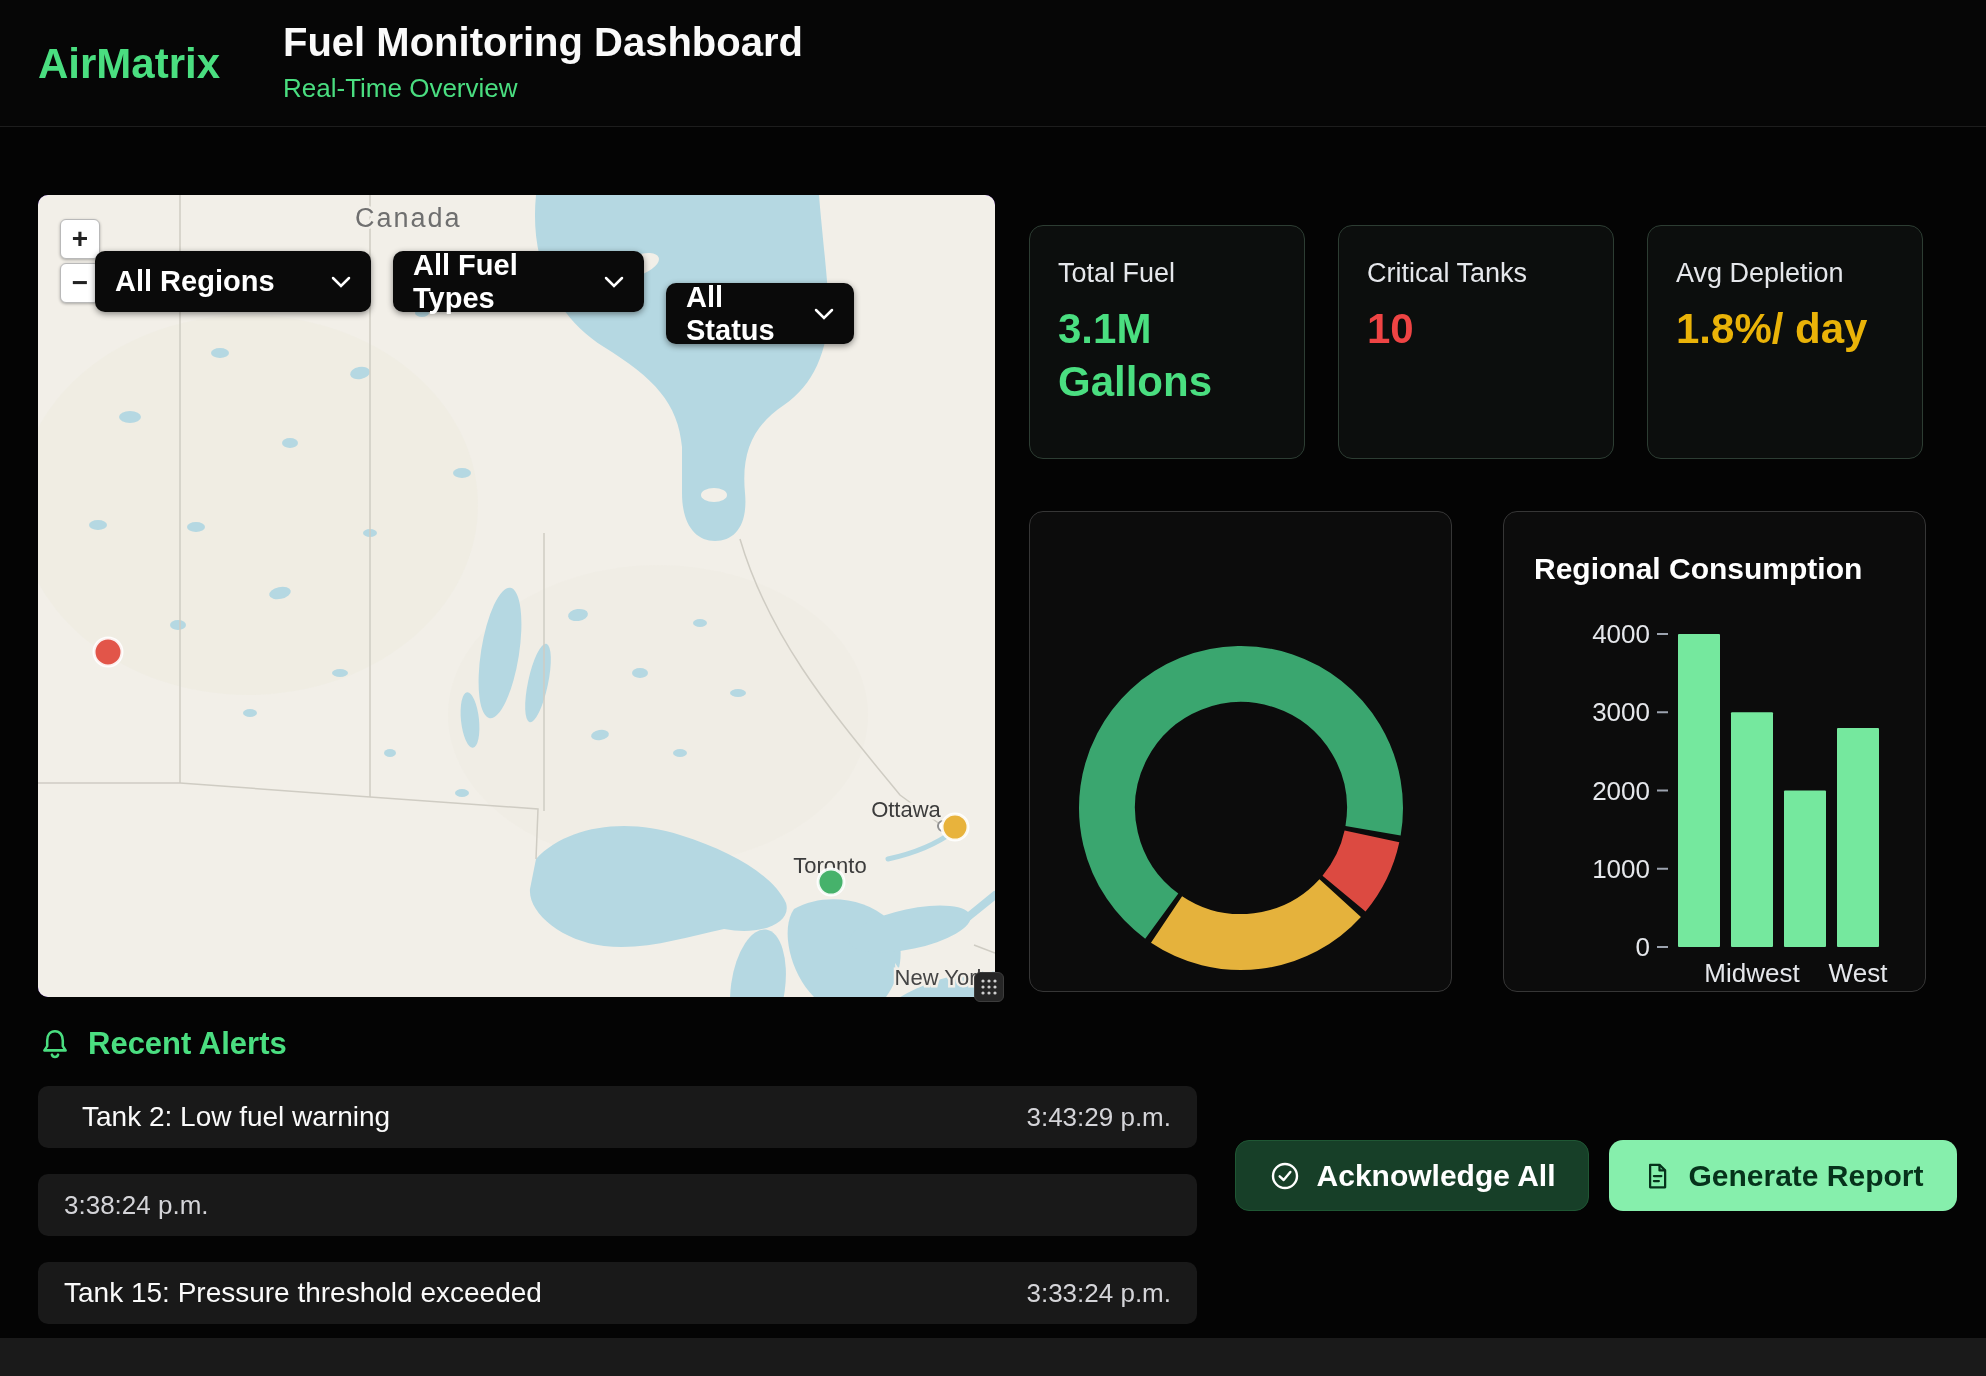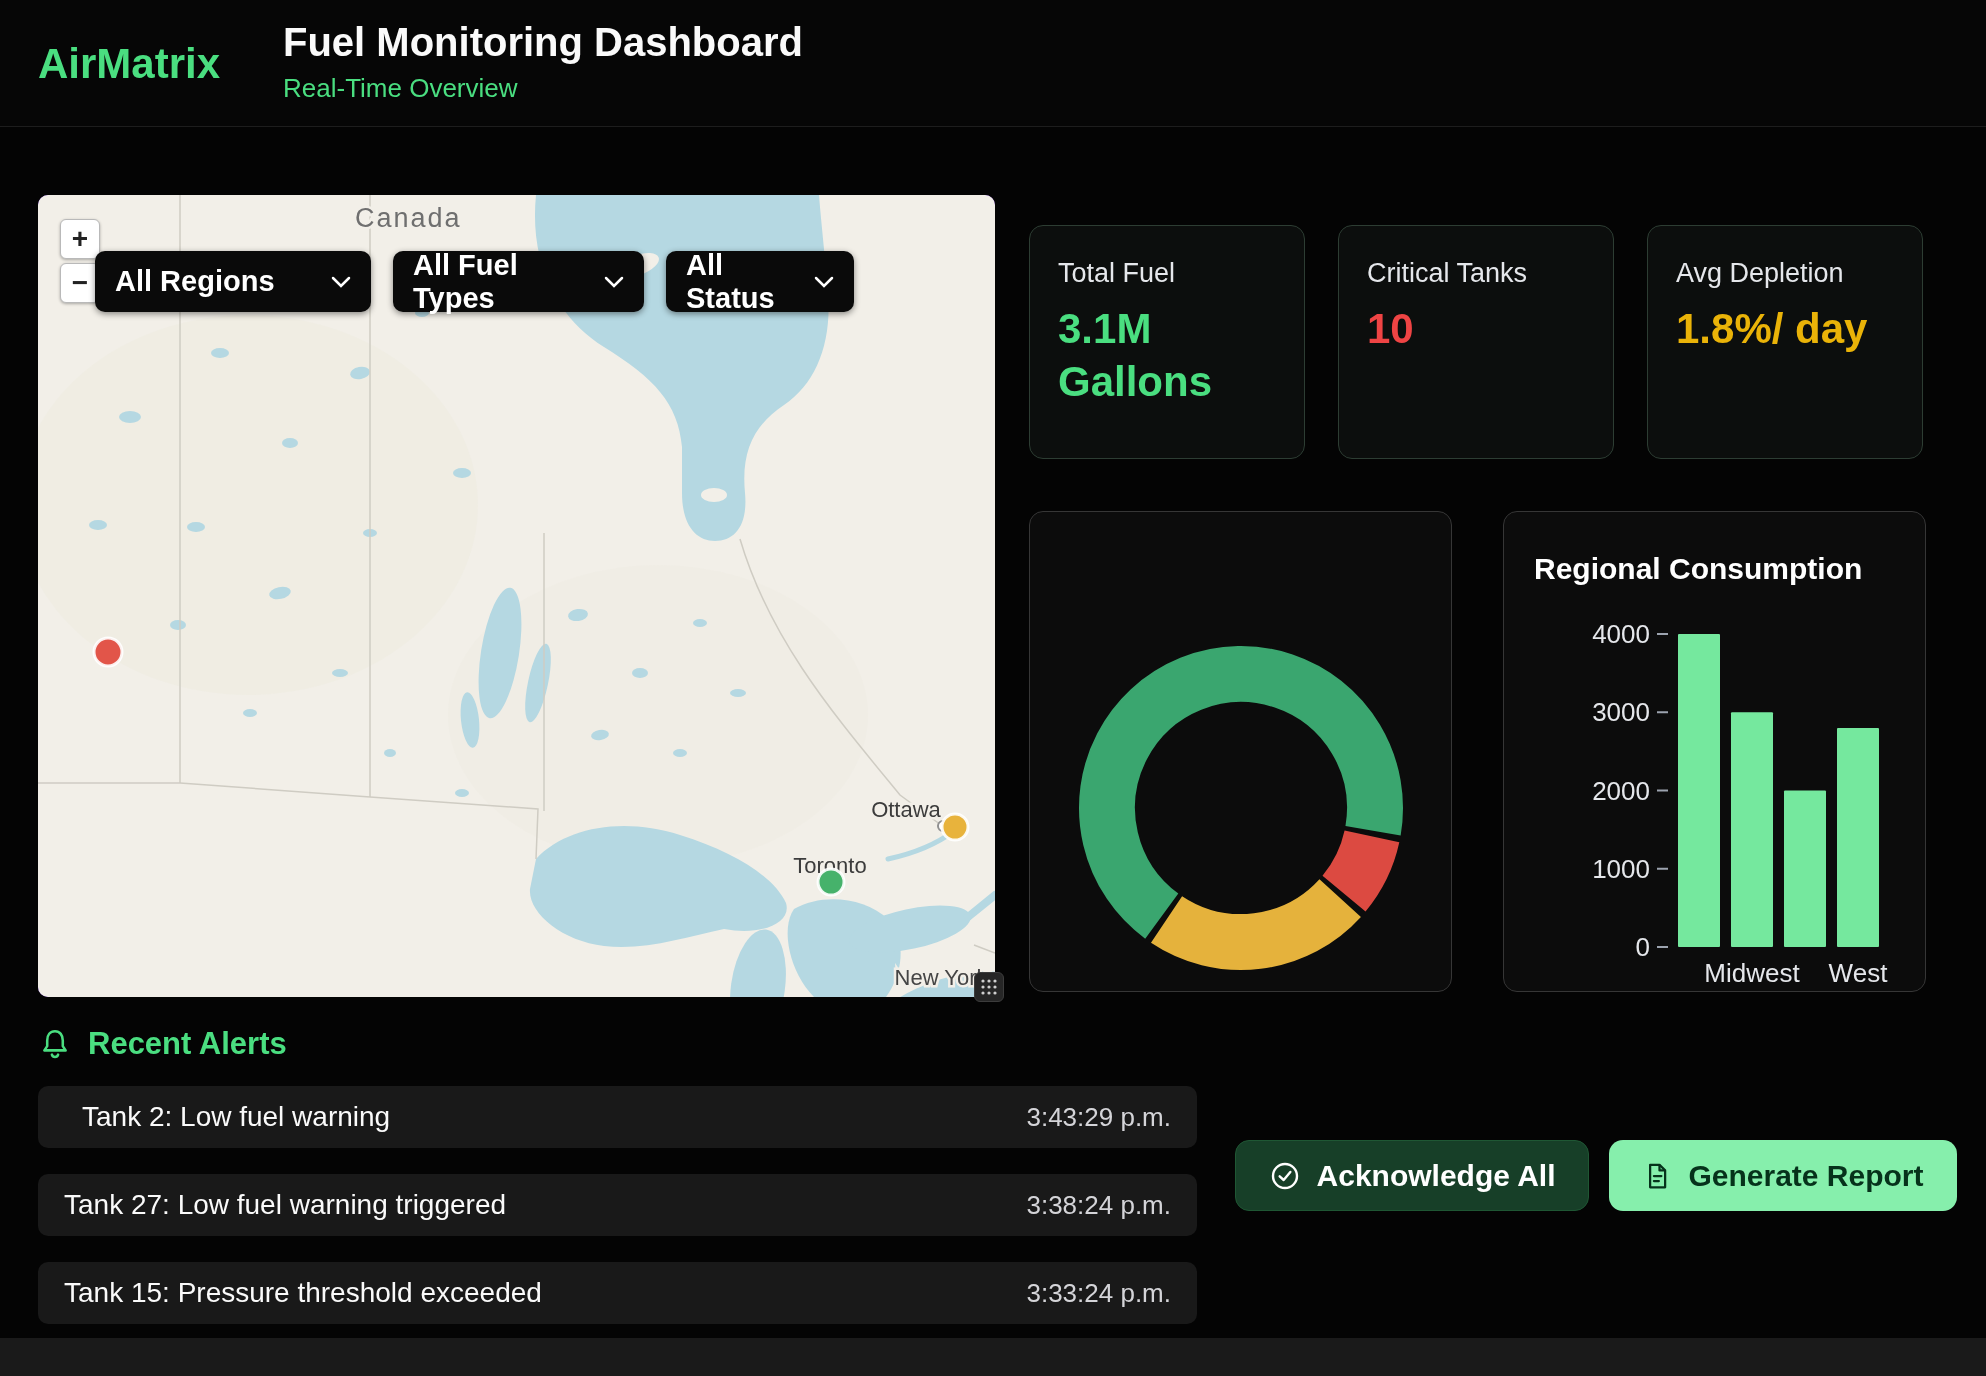--- a/index.html
+++ b/index.html
@@ -24,21 +24,21 @@
   .zoom-btn { position:absolute; width:40px; height:40px; background:#fff; border:1px solid #b9b9b9;
               border-radius:6px; color:#222; font-size:28px; font-weight:700; display:flex;
               align-items:center; justify-content:center; z-index:1; box-shadow:0 1px 3px rgba(0,0,0,.3); }
   #zoom-in { left:22px; top:24px; }
   #zoom-out { left:22px; top:68px; }
   .dd { position:absolute; top:56px; height:61px; background:#0a0a0a; border-radius:10px; display:flex;
         align-items:center; justify-content:space-between; padding:0 20px; color:#fff; font-size:29px;
         font-weight:700; z-index:2; box-shadow:0 2px 6px rgba(0,0,0,.45); cursor:pointer; }
   #dd-regions { left:57px; width:276px; }
   #dd-fuel { left:355px; width:251px; }
-  #dd-status { left:628px; width:188px; }
+  #dd-status { left:628px; width:188px;margin-top:32px; }
   .dd .chev { flex:0 0 auto; margin-left:14px; }
   .drag-handle { position:absolute; left:974px; top:972px; width:30px; height:30px; background:#262626;
                  border:1px solid #3c3c3c; border-radius:6px; z-index:5; display:flex; align-items:center;
                  justify-content:center; }
 
   
   .stat-card { position:absolute; top:225px; width:276px; height:234px; background:#0c0e0d;
                border:1px solid #2d3d33; border-radius:14px; padding:32px 28px; }
   #stat-0 { left:1029px; } #stat-1 { left:1338px; } #stat-2 { left:1647px; }
   .stat-label { font-size:27px; color:#e5e7eb; }
@@ -234,21 +234,20 @@
       <path d="M9.8 19.5 a2.3 2.3 0 0 0 4.4 0" fill="none" stroke="#4ade80" stroke-width="1.8" stroke-linecap="round"></path>
     </svg>
     <span class="label">Recent Alerts</span>
   </div>
 
   <div class="alert-row" id="alert-0">
     <span class="alert-msg">Tank 2: Low fuel warning</span>
     <span class="alert-time">3:43:29 p.m.</span>
   </div>
   <div class="alert-row" id="alert-1">
-    <span class="alert-msg">Tank 27: Low fuel warning triggered</span>
     <span class="alert-time">3:38:24 p.m.</span>
   </div>
   <div class="alert-row" id="alert-2">
     <span class="alert-msg">Tank 15: Pressure threshold exceeded</span>
     <span class="alert-time">3:33:24 p.m.</span>
   </div>
 
   <div class="btn" id="btn-ack">
     <svg width="32" height="32" viewBox="0 0 24 24">
       <circle cx="12" cy="12" r="9" fill="none" stroke="#fff" stroke-width="1.8"></circle>

